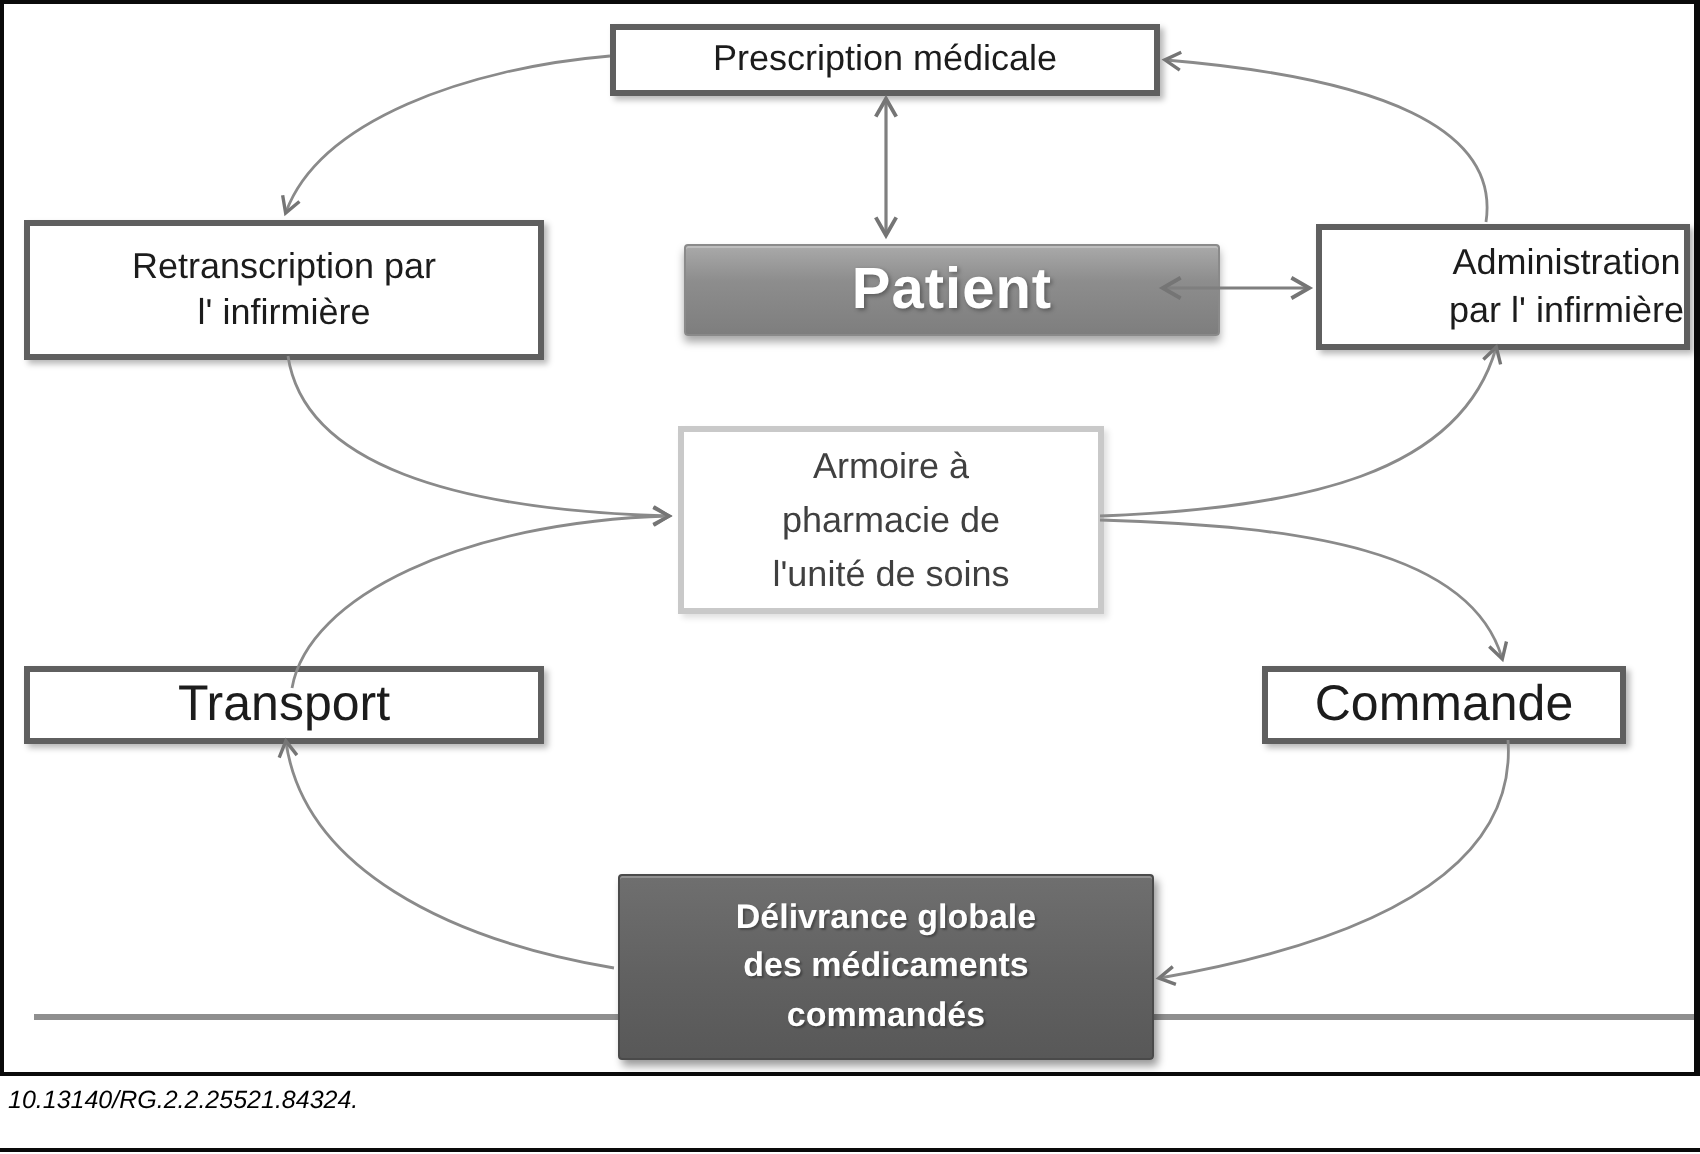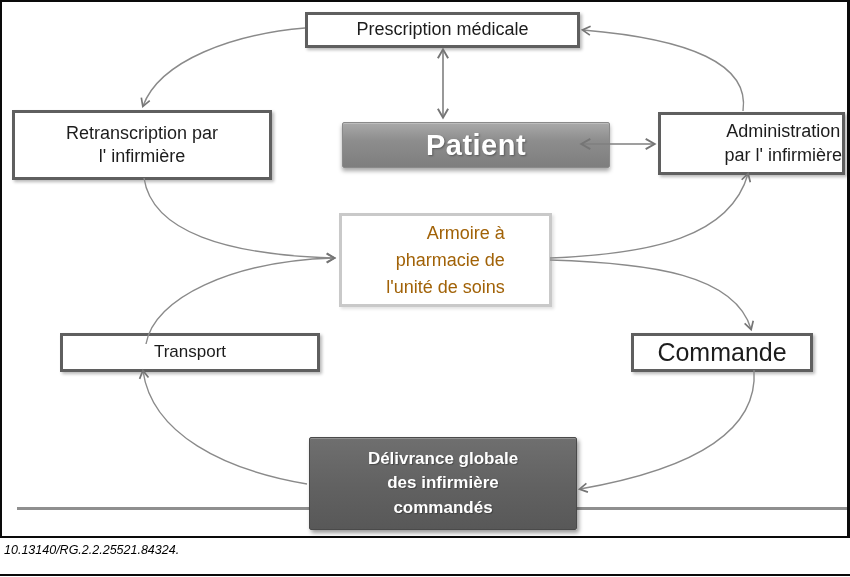--- a/index.html
+++ b/index.html
@@ -21,28 +21,27 @@
     position:absolute;display:flex;align-items:center;justify-content:center;
     text-align:center;background:#fff;z-index:2;white-space:pre-line;
   }
   .plain{
     border:3px solid #5f5f5f;font-size:18px;line-height:1.3;color:#1c1c1c;
     box-shadow:2px 2px 3px rgba(0,0,0,0.28);
   }
   #n-prescription{left:303px;top:10px;width:269px;height:30px;}
   #n-retranscription{left:10px;top:108px;width:254px;height:64px;}
   #n-administration{left:656px;top:110px;width:181px;height:57px;justify-content:flex-end;}
-  #n-transport{left:10px;top:331px;width:254px;height:33px;font-size:17px;margin-left:48px;}
+  #n-transport{left:10px;top:331px;width:254px;height:33px;font-size:25px;}
   #n-commande{left:629px;top:331px;width:176px;height:33px;font-size:25px;}
 
   #n-armoire{
     left:337px;top:211px;width:207px;height:88px;
-    border:3px solid #c9c9c9;font-size:18px;line-height:1.5;color:#a16207;
+    border:3px solid #c9c9c9;font-size:18px;line-height:1.5;color:#404040;
     box-shadow:2px 2px 3px rgba(0,0,0,0.12);
-    text-align:right;
   }
   #n-patient{
     left:308px;top:120px;width:266px;height:44px;
     background:linear-gradient(180deg,#a9a9a9 0%,#8d8d8d 40%,#7e7e7e 100%);
     border:1px solid #8a8a8a;border-radius:2px;
     box-shadow:0 3px 4px rgba(0,0,0,0.35), inset 0 1px 0 #bdbdbd;
     color:#fff;font-size:29px;font-weight:bold;letter-spacing:0.5px;
     text-shadow:1px 1px 2px rgba(0,0,0,0.35);
     margin-left:32px;
   }
@@ -100,21 +99,21 @@
     <div class="node plain" id="n-transport">
       <span>Transport</span>
     </div>
 
     <div class="node plain" id="n-commande">
       <span>Commande</span>
     </div>
 
     <div class="node" id="n-delivrance">
       <span>Délivrance globale
-des infirmière
+des médicaments
 commandés</span>
     </div>
 
     <svg class="arrows" viewBox="0 0 850 540">
       <defs>
         <marker id="ah" viewBox="0 0 10 10" refX="7.5" refY="5" markerWidth="8" markerHeight="8" orient="auto-start-reverse">
           <path d="M1,1 L8,5 L1,9" fill="none" stroke="#757575" stroke-width="1.5"></path>
         </marker>
       </defs>
       <path class="c" d="M 303 26 C 232 32 158 58 141 104" marker-end="url(#ah)"></path>

